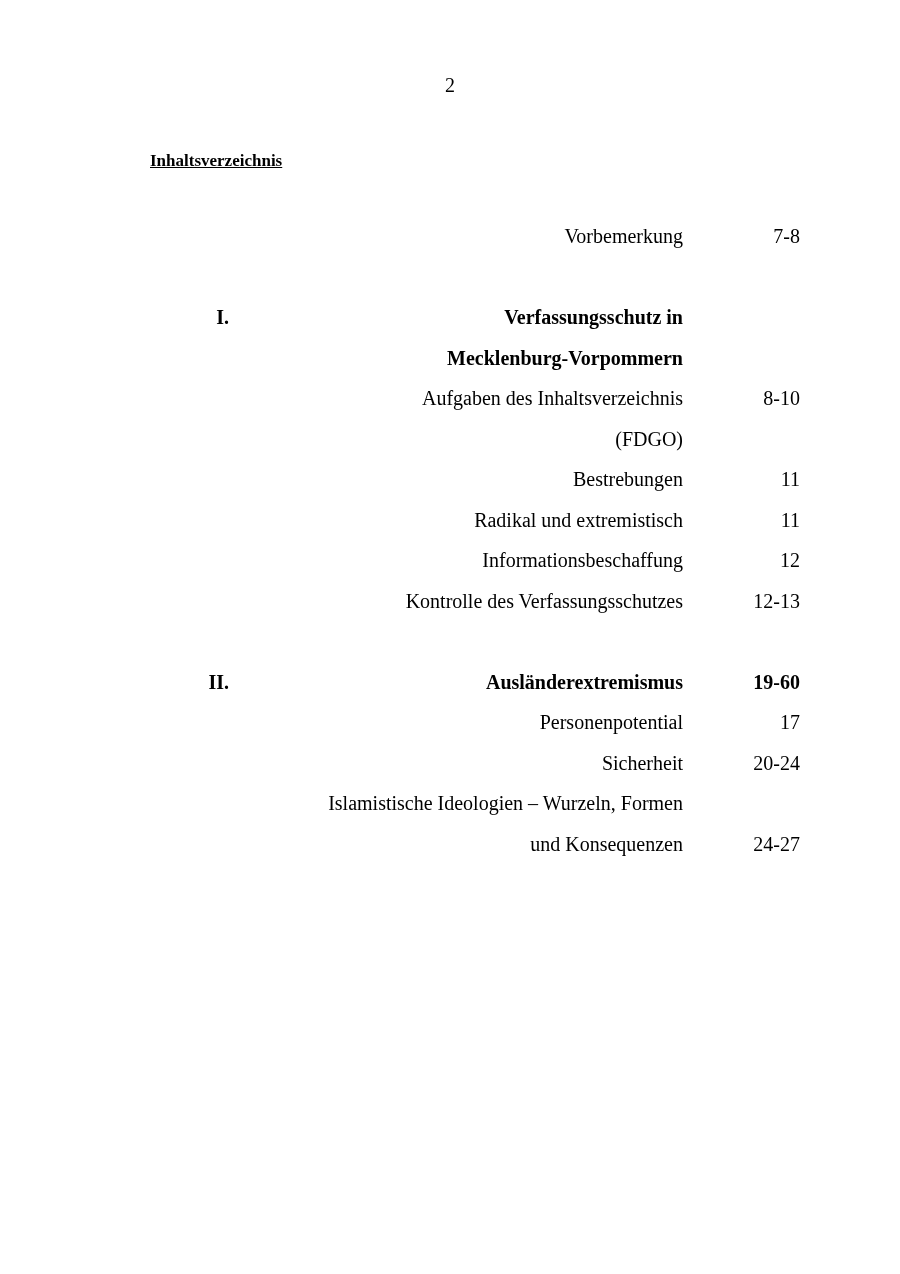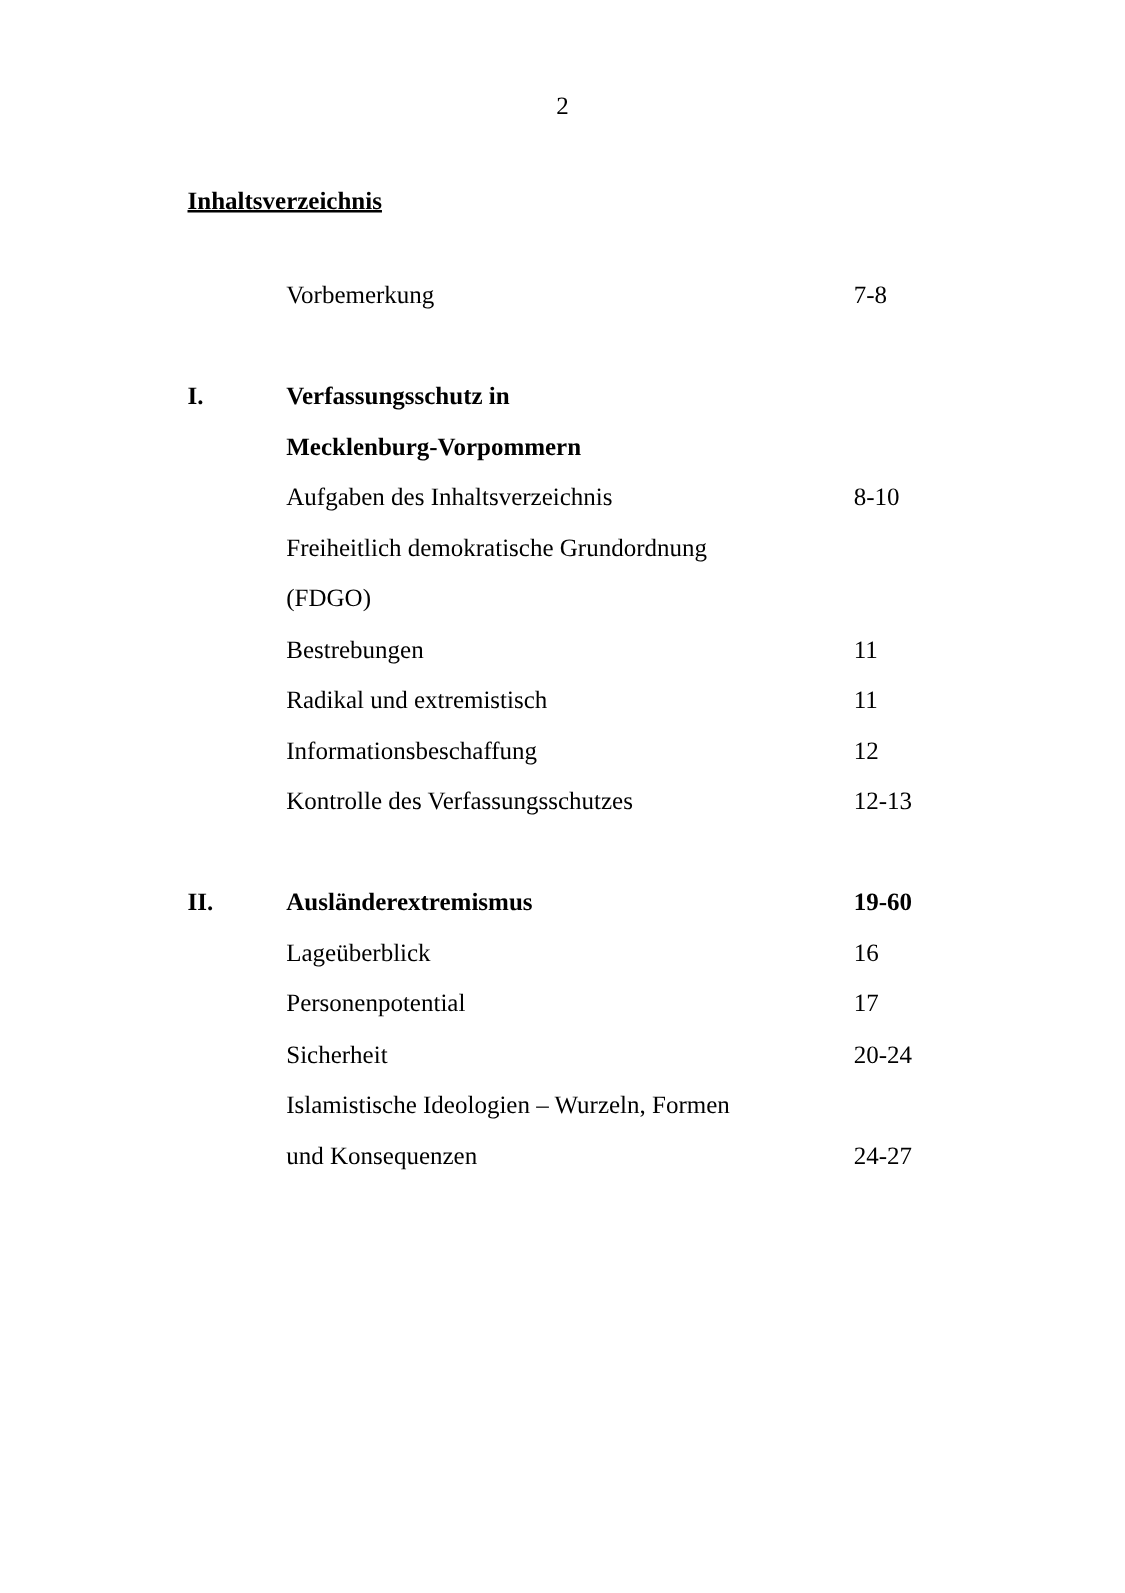--- a/index.html
+++ b/index.html
@@ -21,34 +21,35 @@
     height: 1274px;
     padding: 72px 100px 0 150px;
   }
   .page-number {
     text-align: center;
     
     margin-left: -50px;
     line-height: 26px;
   }
   .heading {
-    font-size: 20px;
+    font-size: 17px;
     font-weight: bold;
     text-decoration: underline;
     margin: 50px 0 0 0;
     line-height: 26px;
   }
   .seite-row {
     margin-top: 54px;
     display: grid;
     grid-template-columns: 79px 443px 1fr;
     line-height: 26px;
   }
   .toc-body {
     margin-top: 42px;
+    text-align: right;
   }
   .row {
     display: grid;
     grid-template-columns: 79px 454px 1fr;
     line-height: 40.5px;
   }
   .bold {
     font-weight: bold;
   }
   .numcol {
@@ -83,21 +84,20 @@
         <span class="numcol"></span>
         <span class="titlecol">Mecklenburg-Vorpommern</span>
       </div>
       <div class="row">
         <span class="numcol"></span>
         <span class="titlecol">Aufgaben des Inhaltsverzeichnis</span>
         <span class="pagecol">8-10</span>
       </div>
       <div class="row">
         <span class="numcol"></span>
-        <span class="titlecol">Freiheitlich demokratische Grundordnung</span>
         <span class="pagecol"></span>
       </div>
       <div class="row">
         <span class="numcol"></span>
         <span class="titlecol">(FDGO)</span>
       </div>
       <div class="row">
         <span class="numcol"></span>
         <span class="titlecol">Bestrebungen</span>
         <span class="pagecol">11</span>
@@ -118,25 +118,20 @@
         <span class="pagecol">12-13</span>
       </div>
       <div class="gap"></div>
       <div class="row bold">
         <span class="numcol">II.</span>
         <span class="titlecol">Ausländerextremismus</span>
         <span class="pagecol">19-60</span>
       </div>
       <div class="row">
         <span class="numcol"></span>
-        <span class="titlecol">Lageüberblick</span>
-        <span class="pagecol">16</span>
-      </div>
-      <div class="row">
-        <span class="numcol"></span>
         <span class="titlecol">Personenpotential</span>
         <span class="pagecol">17</span>
       </div>
       <div class="row">
         <span class="numcol"></span>
         <span class="pagecol"></span>
       </div>
       <div class="row">
         <span class="numcol"></span>
         <span class="titlecol">Sicherheit</span>

